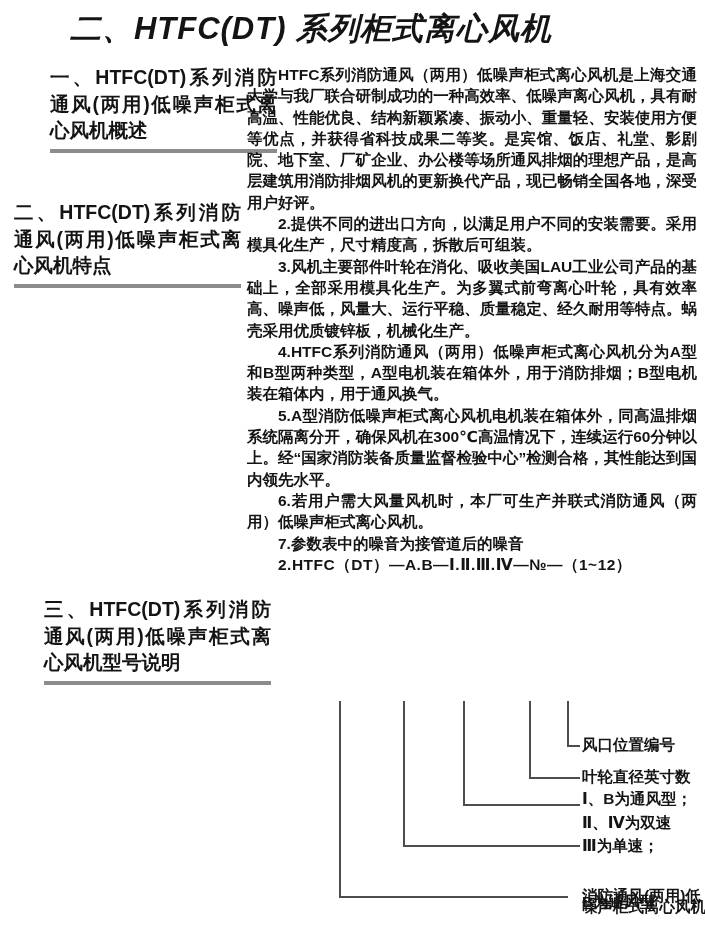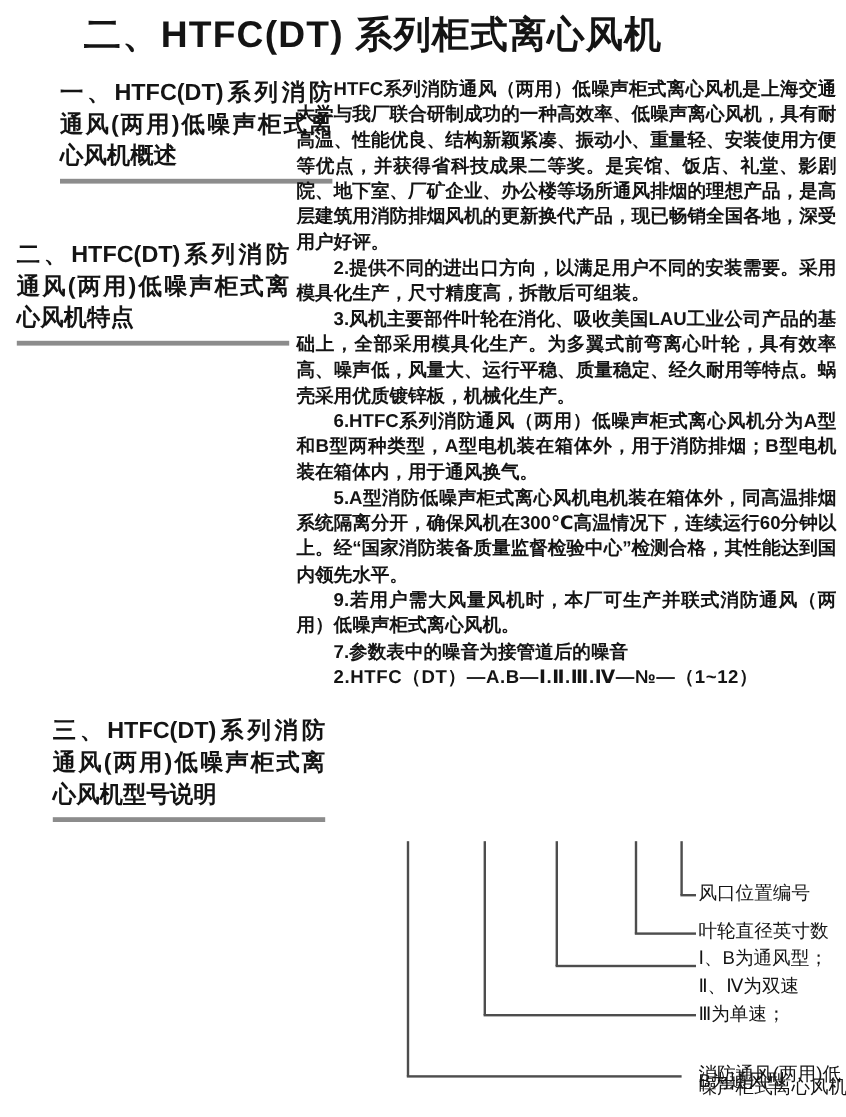--- a/index.html
+++ b/index.html
@@ -18,20 +18,21 @@
   .page-title {
     position: absolute;
     top: 8px;
     left: 0;
     width: 622px;
     text-align: center;
     font-size: 31px;
     font-weight: bold;
     letter-spacing: 1px;
     white-space: nowrap;
+    font-style: italic;
   }
   .sidebar-heading {
     position: absolute;
     left: 14px;
     width: 227px;
     font-size: 19.5px;
     font-weight: bold;
     line-height: 26.5px;
     text-align: justify;
     border-bottom: 4px solid #8c8c8c;
@@ -68,41 +69,41 @@
   .vline, .hline {
     position: absolute;
     background: #4d4d4d;
   }
   .vline { width: 2px; }
   .hline { height: 2px; }
   .dlabel {
     position: absolute;
     left: 334px;
     font-size: 15.5px;
-    font-weight: normal;
+    font-weight: bold;
     white-space: nowrap;
     line-height: 20px;
   }
 </style>
 </head>
 <body>
 
 <div class="page-title">二、HTFC(DT) 系列柜式离心风机</div>
 
 <div class="sidebar-heading" id="heading-overview">一、HTFC(DT)系列消防通风(两用)低噪声柜式离心风机概述</div>
 <div class="sidebar-heading" id="heading-features">二、HTFC(DT)系列消防通风(两用)低噪声柜式离心风机特点</div>
 <div class="sidebar-heading" id="heading-model">三、HTFC(DT)系列消防通风(两用)低噪声柜式离心风机型号说明</div>
 
 <div class="main-column">
   <p>HTFC系列消防通风（两用）低噪声柜式离心风机是上海交通大学与我厂联合研制成功的一种高效率、低噪声离心风机，具有耐高温、性能优良、结构新颖紧凑、振动小、重量轻、安装使用方便等优点，并获得省科技成果二等奖。是宾馆、饭店、礼堂、影剧院、地下室、厂矿企业、办公楼等场所通风排烟的理想产品，是高层建筑用消防排烟风机的更新换代产品，现已畅销全国各地，深受用户好评。</p>
   <p>2.提供不同的进出口方向，以满足用户不同的安装需要。采用模具化生产，尺寸精度高，拆散后可组装。</p>
   <p>3.风机主要部件叶轮在消化、吸收美国LAU工业公司产品的基础上，全部采用模具化生产。为多翼式前弯离心叶轮，具有效率高、噪声低，风量大、运行平稳、质量稳定、经久耐用等特点。蜗壳采用优质镀锌板，机械化生产。</p>
-  <p>6.HTFC系列消防通风（两用）低噪声柜式离心风机分为A型和B型两种类型，A型电机装在箱体外，用于消防排烟；B型电机装在箱体内，用于通风换气。</p>
+  <p>4.HTFC系列消防通风（两用）低噪声柜式离心风机分为A型和B型两种类型，A型电机装在箱体外，用于消防排烟；B型电机装在箱体内，用于通风换气。</p>
   <p>5.A型消防低噪声柜式离心风机电机装在箱体外，同高温排烟系统隔离分开，确保风机在300℃高温情况下，连续运行60分钟以上。经“国家消防装备质量监督检验中心”检测合格，其性能达到国内领先水平。</p>
-  <p>9.若用户需大风量风机时，本厂可生产并联式消防通风（两用）低噪声柜式离心风机。</p>
+  <p>6.若用户需大风量风机时，本厂可生产并联式消防通风（两用）低噪声柜式离心风机。</p>
   <p>7.参数表中的噪音为接管道后的噪音</p>
   <p class="formula">2.HTFC（DT）—A.B—Ⅰ.Ⅱ.Ⅲ.Ⅳ—№—（1~12）</p>
 </div>
 
 <div class="model-diagram">
 
   <div class="vline" style="left:91px;  top:0; height:196px;"></div>
   <div class="vline" style="left:155px; top:0; height:145px;"></div>
   <div class="vline" style="left:215px; top:0; height:104px;"></div>
   <div class="vline" style="left:281px; top:0; height:77px;"></div>

